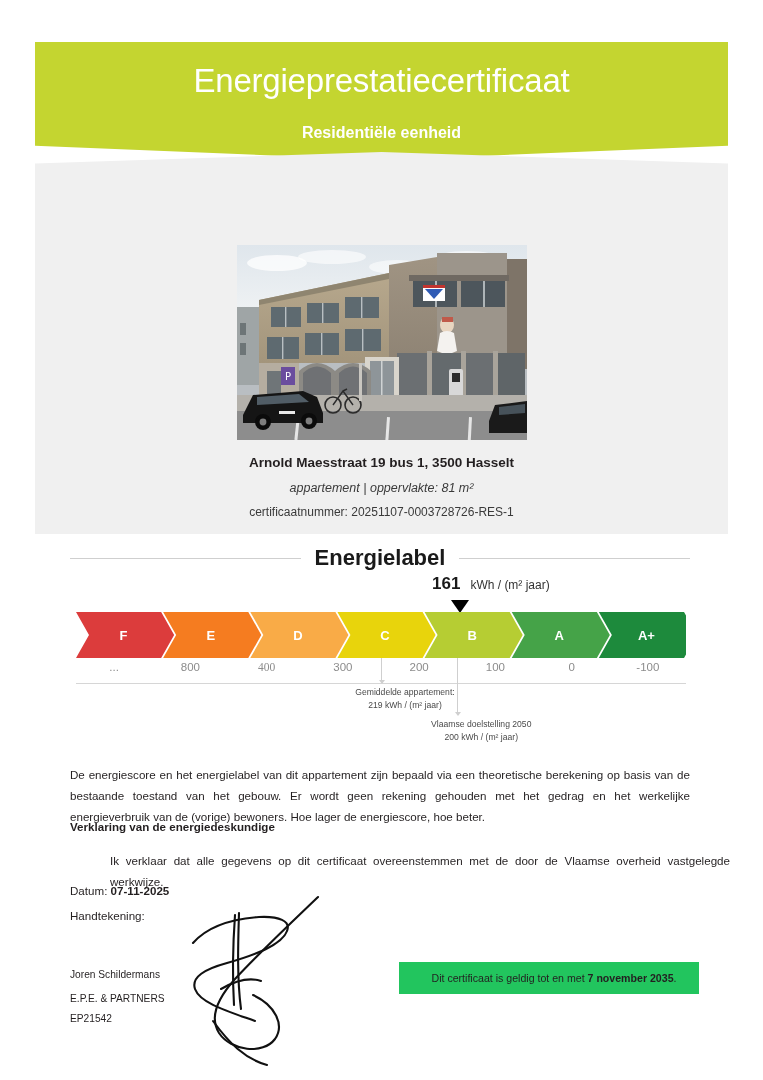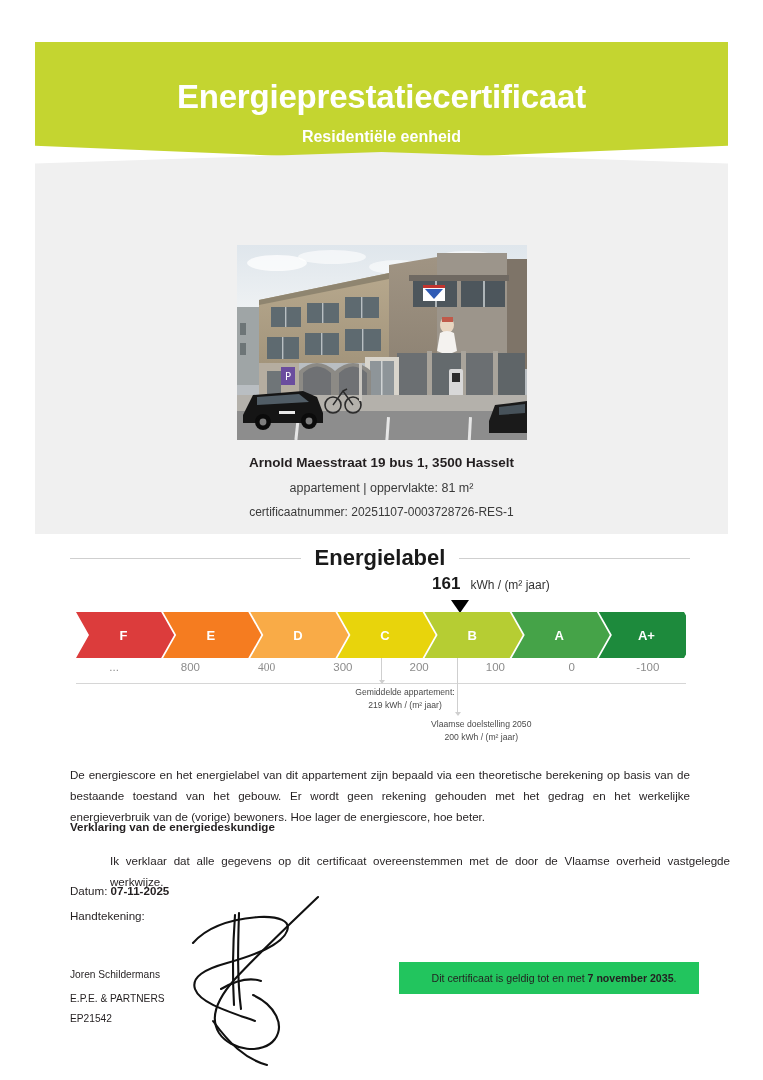--- a/index.html
+++ b/index.html
@@ -24,24 +24,24 @@
     top: 42px;
     width: 693px;
     height: 118px;
     background: #c4d530;
     -webkit-clip-path: polygon(0 0, 100% 0, 100% 88%, 50% 100%, 0 88%);
     clip-path: polygon(0 0, 100% 0, 100% 88%, 50% 100%, 0 88%);
     text-align: center;
     box-sizing: border-box;
   }
   .header-title {
-    margin: 0;
-    padding-top: 36px;
+    margin: 12px;
+    padding-top: 8px;
     font-size: 33px;
-    font-weight: bold;
+    font-weight: normal;
     color: #ffffff;
     letter-spacing: -0.2px;
     line-height: 1.15;
   }
   .header-subtitle {
     margin: 0;
     padding-top: 12px;
     font-size: 16px;
     font-weight: bold;
     color: #ffffff;
@@ -82,20 +82,21 @@
   .addr-line1 {
     font-size: 13.5px;
     font-weight: bold;
     color: #231f20;
     margin: 0 0 11px 0;
   }
   .addr-line2 {
     font-size: 12.5px;
     color: #3a3a3a;
     margin: 0 0 10px 0;
+    font-style: italic;
   }
   .addr-line3 {
     font-size: 12px;
     color: #3a3a3a;
     margin: 0;
   }
 
   
   .label-heading-wrap {
     position: absolute;

